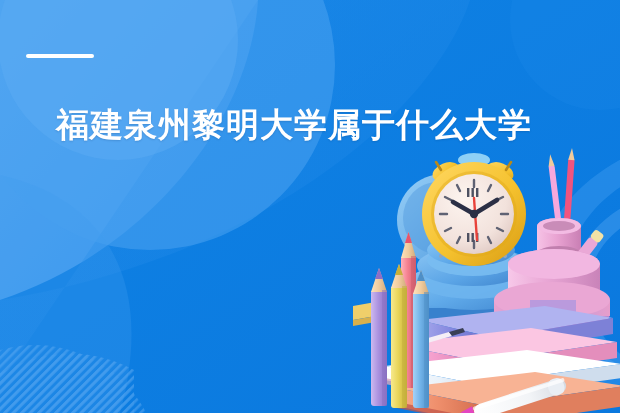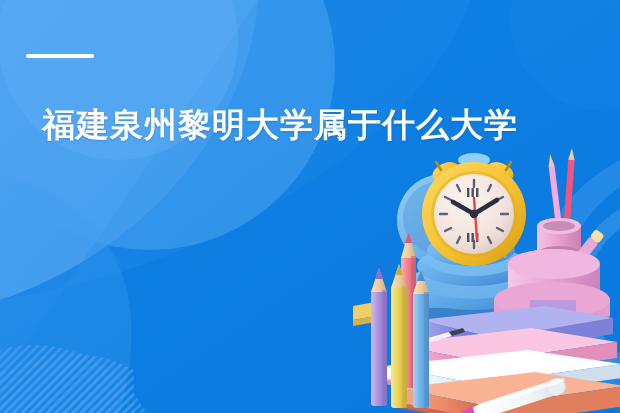--- a/index.html
+++ b/index.html
@@ -26,21 +26,21 @@
     position:absolute;
     left:26px; top:54px;
     width:68px; height:4px;
     background:#ffffff;
     border-radius:2px;
   }
 
   
   #headline {
     position:absolute;
-    left:42px; top:104px;
+    left:56px; top:104px;
     width:520px;
     color:#ffffff;
     font-size:33px;
     font-weight:bold;
     letter-spacing:1.0px;
     line-height:42px;
     white-space:nowrap;
     text-shadow:0 1px 2px rgba(0,40,90,.18);
   }
 

